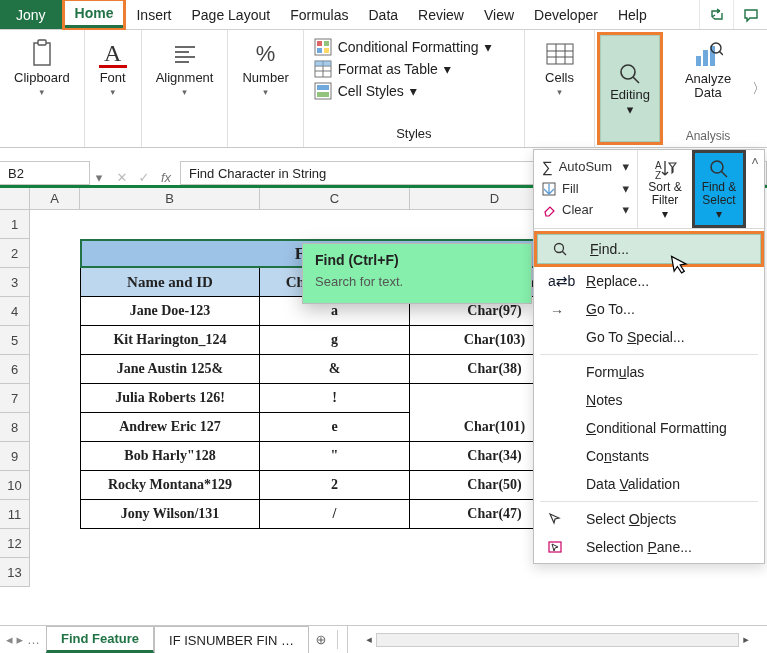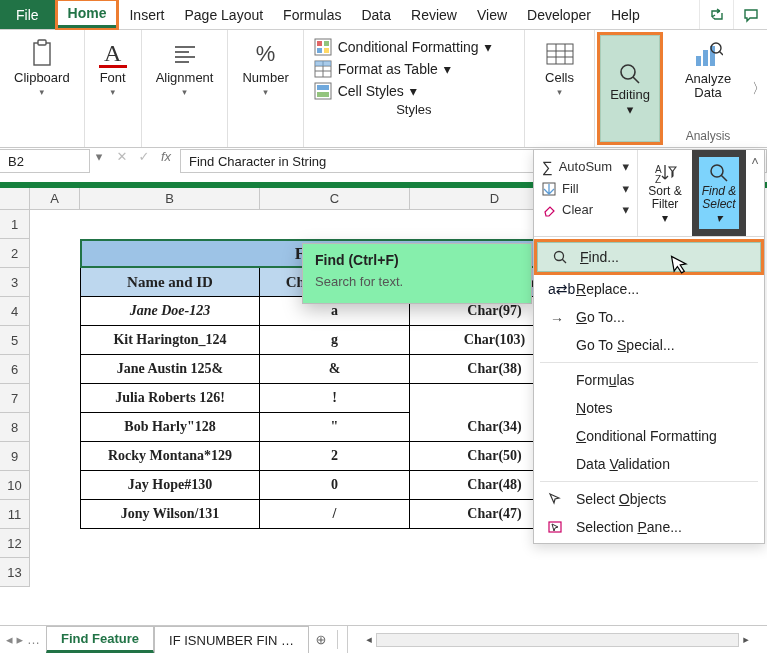--- a/index.html
+++ b/index.html
@@ -29,32 +29,32 @@
   .analyze-btn { width:70px; display:flex; flex-direction:column; align-items:center; padding:6px 4px;}
   .chev-right { width:16px; display:flex; align-items:center; justify-content:center; color:#666; font-size:14px;}
 
   
   .flyout { position:absolute; right:2px; top:149px; width:232px; background:#fff; border:1px solid #c0c0c0; box-shadow:0 4px 12px rgba(0,0,0,.15); z-index:50; }
   .flyout-header { display:flex; border-bottom:1px solid #d8d8d8; }
   .flyout-col { flex:1; padding:6px 4px; display:flex; flex-direction:column; gap:2px; }
   .flyout-col .mini { display:flex; align-items:center; gap:6px; font-size:13px; color:#333; padding:2px 4px; white-space:nowrap;}
   .flyout-right { display:flex; border-left:1px solid #e0e0e0;}
   .pill { width:54px; display:flex; flex-direction:column; align-items:center; justify-content:center; font-size:12px; padding:4px 2px; text-align:center;}
-  .findselect-highlight { border:7px solid #404040; background:#7dd3fc;font-style:italic; }
+  .findselect-highlight { border:3px solid #404040; background:#0ea5e9; }
   .flyout-menu { padding:2px 0; }
-  .flyout-item { display:flex; align-items:center; gap:10px; padding:6px 14px; font-size:14px; cursor:pointer; }
+  .flyout-item { display:flex; align-items:center; gap:20px; padding:6px 14px; font-size:14px; cursor:pointer; }
   .flyout-item .ic { width:18px; text-align:center; color:#444; }
   .flyout-sep { height:1px; background:#e2e2e2; margin:3px 6px; }
   .find-row-wrap { border:3px solid #ed7d31; }
   .find-row-wrap .flyout-item { background:#d4e9de; border:1px solid #9cc7b2;}
   .cursor-ptr { position:absolute; right:78px; top:253px; z-index:60; font-size:16px; color:#000; transform:rotate(-10deg);}
   .underline-letter { text-decoration: underline; }
 
   
-  .fx-row { display:flex; align-items:flex-start; height:39px; border-bottom:6px solid #15803d; margin-top:1px;}
+  .fx-row { display:flex; align-items:flex-end; height:39px; border-bottom:3px solid #15803d; margin-top:1px;}
   .namebox { width:90px; border:1px solid #c8c8c8; border-left:none; padding:0 8px; font-size:13px; display:flex; align-items:center; height:24px;}
   .nb-caret { width:18px; text-align:center; color:#777; }
   .fx-icons { display:flex; gap:6px; padding:0 6px; color:#777; }
   .fx-icons span { width:16px; text-align:center; }
   .fx-input { flex:1; border:1px solid #c8c8c8; height:24px; padding:0 8px; font-size:13px; display:flex; align-items:center; min-width:0; overflow:hidden; white-space:nowrap;}
 
   
   .grid-area { position:relative; height:426px; overflow:hidden; }
   .corner { position:absolute; left:0; top:0; width:30px; height:22px; background:#f3f3f3; border-right:1px solid #c8c8c8; border-bottom:1px solid #c8c8c8;}
   .col-headers { position:absolute; left:30px; top:0; display:flex; height:22px; }
@@ -83,21 +83,21 @@
   .hscroll { flex:1; display:flex; align-items:center; border-left:1px solid #ccc; position:relative; padding:0 14px;}
   .hscroll .track { flex:1; height:14px; background:#f0f0f0; border:1px solid #ccc;}
   .hscroll .arrow { width:14px; text-align:center; color:#555; font-size:11px;}
 
   svg { display:block; }
 </style>
 </head>
 <body>
 
 <div class="menubar">
-  <div class="file">File</div>
+  <div class="file">Jony</div>
   <div class="highlight-home" style="display:flex;">
     <div class="tab active">Home</div>
   </div>
   <div class="tab">Insert</div>
   <div class="tab">Page Layout</div>
   <div class="tab">Formulas</div>
   <div class="tab">Data</div>
   <div class="tab">Review</div>
   <div class="tab">View</div>
   <div class="tab">Developer</div>
@@ -198,21 +198,21 @@
       <span>
         <svg width="18" height="18" viewBox="0 0 18 18">
             <rect x="1" y="1" width="16" height="16" fill="none" stroke="#777"></rect>
             <rect x="3" y="3" width="12" height="5" fill="#6fa8dc"></rect>
             <rect x="3" y="10" width="12" height="5" fill="#93c47d"></rect>
           </svg>
       </span>
       <span>Cell Styles</span>
       <span class="caret">▾</span>
     </div>
-    <div class="glabel" style="align-self:center;">Styles</div>
+    <div class="glabel" style="align-self:center;margin-top:24px;">Styles</div>
   </div>
 
   <div class="ribbon-group" style="padding-left:14px;padding-right:14px;">
     <div class="vbtn">
       <span class="big-icon">
         <svg width="28" height="26" viewBox="0 0 28 26">
             <rect x="1" y="3" width="26" height="20" fill="none" stroke="#555"></rect>
             <line x1="1" y1="10" x2="27" y2="10" stroke="#555"></line>
             <line x1="1" y1="16" x2="27" y2="16" stroke="#555"></line>
             <line x1="10" y1="3" x2="10" y2="23" stroke="#555"></line>
@@ -296,52 +296,52 @@
 
   <div class="data-table" style="left:80px;">
     <div class="ttl-row">Find Character in String</div>
     <div class="hdr-row">
       <div class="hdr-cell" style="width:180px;border-left:1.5px solid #000;">Name and ID</div>
       <div class="hdr-cell" style="width:150px;border-left:none;">Character Sign</div>
       <div class="hdr-cell" style="width:170px;border-left:none;">Character Number</div>
     </div>
     <div id="table-body">
         <div class="body-row">
-          <div class="body-cell" style="width: 180px; border-left: 1.5px solid rgb(0, 0, 0); font-style: italic;">Jane Doe-123</div>
+          <div class="body-cell" style="width: 180px; border-left: 1.5px solid rgb(0, 0, 0);">Jane Doe-123</div>
           <div class="body-cell" style="width: 150px; border-left: none;">a</div>
           <div class="body-cell" style="width: 170px; border-left: none;">Char(97)</div>
         </div>
         <div class="body-row">
           <div class="body-cell" style="width: 180px; border-left: 1.5px solid rgb(0, 0, 0);">Kit Harington_124</div>
           <div class="body-cell" style="width: 150px; border-left: none;">g</div>
           <div class="body-cell" style="width: 170px; border-left: none;">Char(103)</div>
         </div>
         <div class="body-row">
           <div class="body-cell" style="width: 180px; border-left: 1.5px solid rgb(0, 0, 0);">Jane Austin 125&amp;</div>
           <div class="body-cell" style="width: 150px; border-left: none;">&amp;</div>
           <div class="body-cell" style="width: 170px; border-left: none;">Char(38)</div>
         </div>
         <div class="body-row">
           <div class="body-cell" style="width: 180px; border-left: 1.5px solid rgb(0, 0, 0);">Julia Roberts 126!</div>
           <div class="body-cell" style="width: 150px; border-left: none;">!</div>
         </div>
         <div class="body-row">
+          <div class="body-cell" style="width: 180px; border-left: 1.5px solid rgb(0, 0, 0);">Andrew Eric 127</div>
+          <div class="body-cell" style="width: 150px; border-left: none;">e</div>
+          <div class="body-cell" style="width: 170px; border-left: none;">Char(101)</div>
+        </div>
+        <div class="body-row">
           <div class="body-cell" style="width: 180px; border-left: 1.5px solid rgb(0, 0, 0);">Bob Harly"128</div>
           <div class="body-cell" style="width: 150px; border-left: none;">"</div>
           <div class="body-cell" style="width: 170px; border-left: none;">Char(34)</div>
         </div>
         <div class="body-row">
           <div class="body-cell" style="width: 180px; border-left: 1.5px solid rgb(0, 0, 0);">Rocky Montana*129</div>
           <div class="body-cell" style="width: 150px; border-left: none;">2</div>
           <div class="body-cell" style="width: 170px; border-left: none;">Char(50)</div>
-        </div>
-        <div class="body-row">
-          <div class="body-cell" style="width: 180px; border-left: 1.5px solid rgb(0, 0, 0);">Jay Hope#130</div>
-          <div class="body-cell" style="width: 150px; border-left: none;">0</div>
-          <div class="body-cell" style="width: 170px; border-left: none;">Char(48)</div>
         </div>
         <div class="body-row">
           <div class="body-cell" style="width: 180px; border-left: 1.5px solid rgb(0, 0, 0);">Jony Wilson/131</div>
           <div class="body-cell" style="width: 150px; border-left: none;">/</div>
           <div class="body-cell" style="width: 170px; border-left: none;">Char(47)</div>
         </div>
       </div>
   </div>
 
   <div class="selection-ring" style="left:80px; top:51px; width:500px; height:29px;"></div>
@@ -439,20 +439,24 @@
     <div class="flyout-item">
       <span class="ic"></span>
       <span><span class="underline-letter">N</span>otes</span>
     </div>
     <div class="flyout-item">
       <span class="ic"></span>
       <span><span class="underline-letter">C</span>onditional Formatting</span>
     </div>
     <div class="flyout-item">
       <span class="ic"></span>
+      <span>Co<span class="underline-letter">n</span>stants</span>
+    </div>
+    <div class="flyout-item">
+      <span class="ic"></span>
       <span>Data <span class="underline-letter">V</span>alidation</span>
     </div>
     <div class="flyout-sep"></div>
     <div class="flyout-item">
       <span class="ic">
         <svg width="14" height="14" viewBox="0 0 14 14">
             <path d="M2 2l9 4-4 1-1 4z" fill="none" stroke="#333" stroke-width="1.2"></path>
           </svg>
       </span>
       <span>Select <span class="underline-letter">O</span>bjects</span>

